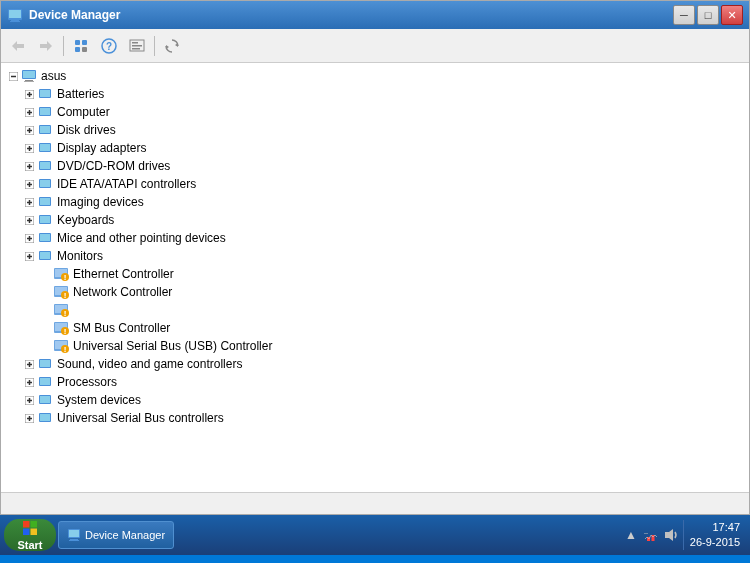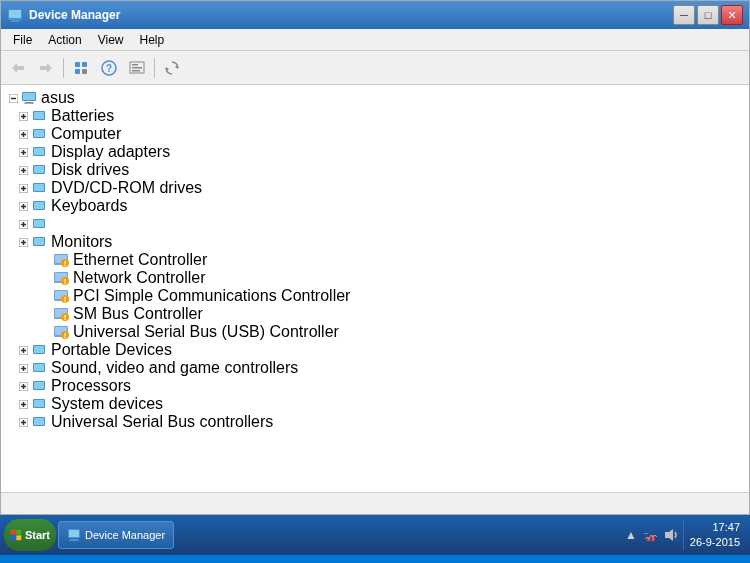--- a/index.html
+++ b/index.html
@@ -155,26 +155,26 @@
       height: 16px;
       margin-right: 4px;
       flex-shrink: 0;
       display: flex;
       align-items: center;
       justify-content: center;
       font-size: 12px;
     }
 
     .item-label {
-      font-size: 16px;
+      font-size: 12px;
     }
 
     
     .indent-0 { padding-left: 4px; }
-    .indent-1 { padding-left: 14px; }
+    .indent-1 { padding-left: 20px; }
     .indent-2 { padding-left: 36px; }
 
     
     .status-bar {
       height: 22px;
       background: #f0f0f0;
       border-top: 1px solid #ccc;
       display: flex;
       align-items: center;
       padding: 0 8px;
@@ -200,20 +200,21 @@
       border-radius: 15px;
       display: flex;
       align-items: center;
       justify-content: center;
       cursor: pointer;
       gap: 3px;
       color: white;
       font-size: 11px;
       font-weight: bold;
       padding: 0 6px;
+      flex-direction: column;
     }
     .taskbar-task {
       height: 28px;
       background: linear-gradient(to bottom, #3a7abf, #2060a0);
       border: 1px solid #5090d0;
       border-radius: 3px;
       padding: 0 8px;
       display: flex;
       align-items: center;
       gap: 4px;
@@ -275,26 +276,20 @@
       </svg>
       <span>Device Manager</span>
     </div>
     <div class="title-bar-buttons">
       <div class="tb-btn">─</div>
       <div class="tb-btn">□</div>
       <div class="tb-btn close">✕</div>
     </div>
   </div>
 
-  <div class="menu-bar">
-    <div class="menu-item">File</div>
-    <div class="menu-item">Action</div>
-    <div class="menu-item">View</div>
-    <div class="menu-item">Help</div>
-  </div>
 
   <div class="toolbar">
     <div class="tool-btn disabled">
       <svg width="14" height="14" viewBox="0 0 14 14">
         <polygon points="6,2 1,7 6,12" fill="#888"></polygon>
         <rect x="5" y="5" width="8" height="4" fill="#888"></rect>
       </svg>
     </div>
     <div class="tool-btn disabled">
       <svg width="14" height="14" viewBox="0 0 14 14">
@@ -395,84 +390,117 @@
               <line x1="4.5" y1="2" x2="4.5" y2="7" stroke="#333" stroke-width="1.5"></line>
               <line x1="2" y1="4.5" x2="7" y2="4.5" stroke="#333" stroke-width="1.5"></line>
             </svg>
           </div>
           <div class="item-icon">
             <svg width="16" height="16" viewBox="0 0 16 16">
       <rect x="2" y="3" width="12" height="9" fill="#4a90d9" rx="1"></rect>
       <rect x="3" y="4" width="10" height="7" fill="#87ceeb"></rect>
     </svg>
           </div>
+          <span class="item-label">Disk drives</span>
+        </div>
+        <div class="tree-item indent-1">
+          <div class="expand-btn">
+            <svg width="9" height="9" viewBox="0 0 9 9">
+              <rect x="0" y="0" width="9" height="9" fill="white" stroke="#888" stroke-width="1"></rect>
+              <line x1="4.5" y1="2" x2="4.5" y2="7" stroke="#333" stroke-width="1.5"></line>
+              <line x1="2" y1="4.5" x2="7" y2="4.5" stroke="#333" stroke-width="1.5"></line>
+            </svg>
+          </div>
+          <div class="item-icon">
+            <svg width="16" height="16" viewBox="0 0 16 16">
+      <rect x="2" y="3" width="12" height="9" fill="#4a90d9" rx="1"></rect>
+      <rect x="3" y="4" width="10" height="7" fill="#87ceeb"></rect>
+    </svg>
+          </div>
           <span class="item-label">Display adapters</span>
         </div>
         <div class="tree-item indent-1">
           <div class="expand-btn">
             <svg width="9" height="9" viewBox="0 0 9 9">
               <rect x="0" y="0" width="9" height="9" fill="white" stroke="#888" stroke-width="1"></rect>
               <line x1="4.5" y1="2" x2="4.5" y2="7" stroke="#333" stroke-width="1.5"></line>
               <line x1="2" y1="4.5" x2="7" y2="4.5" stroke="#333" stroke-width="1.5"></line>
             </svg>
           </div>
           <div class="item-icon">
             <svg width="16" height="16" viewBox="0 0 16 16">
       <rect x="2" y="3" width="12" height="9" fill="#4a90d9" rx="1"></rect>
       <rect x="3" y="4" width="10" height="7" fill="#87ceeb"></rect>
     </svg>
           </div>
-          <span class="item-label">Disk drives</span>
-        </div>
-        <div class="tree-item indent-1">
-          <div class="expand-btn">
-            <svg width="9" height="9" viewBox="0 0 9 9">
-              <rect x="0" y="0" width="9" height="9" fill="white" stroke="#888" stroke-width="1"></rect>
-              <line x1="4.5" y1="2" x2="4.5" y2="7" stroke="#333" stroke-width="1.5"></line>
-              <line x1="2" y1="4.5" x2="7" y2="4.5" stroke="#333" stroke-width="1.5"></line>
-            </svg>
-          </div>
-          <div class="item-icon">
-            <svg width="16" height="16" viewBox="0 0 16 16">
-      <rect x="2" y="3" width="12" height="9" fill="#4a90d9" rx="1"></rect>
-      <rect x="3" y="4" width="10" height="7" fill="#87ceeb"></rect>
-    </svg>
-          </div>
           <span class="item-label">DVD/CD-ROM drives</span>
         </div>
         <div class="tree-item indent-1">
           <div class="expand-btn">
             <svg width="9" height="9" viewBox="0 0 9 9">
               <rect x="0" y="0" width="9" height="9" fill="white" stroke="#888" stroke-width="1"></rect>
               <line x1="4.5" y1="2" x2="4.5" y2="7" stroke="#333" stroke-width="1.5"></line>
               <line x1="2" y1="4.5" x2="7" y2="4.5" stroke="#333" stroke-width="1.5"></line>
             </svg>
           </div>
           <div class="item-icon">
             <svg width="16" height="16" viewBox="0 0 16 16">
       <rect x="2" y="3" width="12" height="9" fill="#4a90d9" rx="1"></rect>
       <rect x="3" y="4" width="10" height="7" fill="#87ceeb"></rect>
     </svg>
           </div>
+          <span class="item-label">IDE ATA/ATAPI controllers</span>
+        </div>
+        <div class="tree-item indent-1">
+          <div class="expand-btn">
+            <svg width="9" height="9" viewBox="0 0 9 9">
+              <rect x="0" y="0" width="9" height="9" fill="white" stroke="#888" stroke-width="1"></rect>
+              <line x1="4.5" y1="2" x2="4.5" y2="7" stroke="#333" stroke-width="1.5"></line>
+              <line x1="2" y1="4.5" x2="7" y2="4.5" stroke="#333" stroke-width="1.5"></line>
+            </svg>
+          </div>
+          <div class="item-icon">
+            <svg width="16" height="16" viewBox="0 0 16 16">
+      <rect x="2" y="3" width="12" height="9" fill="#4a90d9" rx="1"></rect>
+      <rect x="3" y="4" width="10" height="7" fill="#87ceeb"></rect>
+    </svg>
+          </div>
+          <span class="item-label">Imaging devices</span>
+        </div>
+        <div class="tree-item indent-1">
+          <div class="expand-btn">
+            <svg width="9" height="9" viewBox="0 0 9 9">
+              <rect x="0" y="0" width="9" height="9" fill="white" stroke="#888" stroke-width="1"></rect>
+              <line x1="4.5" y1="2" x2="4.5" y2="7" stroke="#333" stroke-width="1.5"></line>
+              <line x1="2" y1="4.5" x2="7" y2="4.5" stroke="#333" stroke-width="1.5"></line>
+            </svg>
+          </div>
+          <div class="item-icon">
+            <svg width="16" height="16" viewBox="0 0 16 16">
+      <rect x="2" y="3" width="12" height="9" fill="#4a90d9" rx="1"></rect>
+      <rect x="3" y="4" width="10" height="7" fill="#87ceeb"></rect>
+    </svg>
+          </div>
           <span class="item-label">Keyboards</span>
         </div>
         <div class="tree-item indent-1">
           <div class="expand-btn">
             <svg width="9" height="9" viewBox="0 0 9 9">
               <rect x="0" y="0" width="9" height="9" fill="white" stroke="#888" stroke-width="1"></rect>
               <line x1="4.5" y1="2" x2="4.5" y2="7" stroke="#333" stroke-width="1.5"></line>
               <line x1="2" y1="4.5" x2="7" y2="4.5" stroke="#333" stroke-width="1.5"></line>
             </svg>
           </div>
           <div class="item-icon">
             <svg width="16" height="16" viewBox="0 0 16 16">
       <rect x="2" y="3" width="12" height="9" fill="#4a90d9" rx="1"></rect>
       <rect x="3" y="4" width="10" height="7" fill="#87ceeb"></rect>
     </svg>
           </div>
+          <span class="item-label">Mice and other pointing devices</span>
         </div>
         <div class="tree-item indent-1">
           <div class="expand-btn">
             <svg width="9" height="9" viewBox="0 0 9 9">
               <rect x="0" y="0" width="9" height="9" fill="white" stroke="#888" stroke-width="1"></rect>
               <line x1="4.5" y1="2" x2="4.5" y2="7" stroke="#333" stroke-width="1.5"></line>
               <line x1="2" y1="4.5" x2="7" y2="4.5" stroke="#333" stroke-width="1.5"></line>
             </svg>
           </div>
           <div class="item-icon">
@@ -510,21 +538,20 @@
         <div class="tree-item indent-2">
           <div class="expand-btn"></div>
           <div class="item-icon">
             <svg width="16" height="16" viewBox="0 0 16 16">
       <rect x="1" y="2" width="14" height="11" fill="#4a90d9" rx="1" opacity="0.8"></rect>
       <rect x="2" y="3" width="12" height="8" fill="#a0c8f0"></rect>
       <circle cx="12" cy="11" r="4" fill="#f0a000"></circle>
       <text x="12" y="14" text-anchor="middle" font-size="8" fill="white" font-weight="bold">!</text>
     </svg>
           </div>
-          <span class="item-label">PCI Simple Communications Controller</span>
         </div>
         <div class="tree-item indent-2">
           <div class="expand-btn"></div>
           <div class="item-icon">
             <svg width="16" height="16" viewBox="0 0 16 16">
       <rect x="1" y="2" width="14" height="11" fill="#4a90d9" rx="1" opacity="0.8"></rect>
       <rect x="2" y="3" width="12" height="8" fill="#a0c8f0"></rect>
       <circle cx="12" cy="11" r="4" fill="#f0a000"></circle>
       <text x="12" y="14" text-anchor="middle" font-size="8" fill="white" font-weight="bold">!</text>
     </svg>
@@ -535,36 +562,20 @@
           <div class="expand-btn"></div>
           <div class="item-icon">
             <svg width="16" height="16" viewBox="0 0 16 16">
       <rect x="1" y="2" width="14" height="11" fill="#4a90d9" rx="1" opacity="0.8"></rect>
       <rect x="2" y="3" width="12" height="8" fill="#a0c8f0"></rect>
       <circle cx="12" cy="11" r="4" fill="#f0a000"></circle>
       <text x="12" y="14" text-anchor="middle" font-size="8" fill="white" font-weight="bold">!</text>
     </svg>
           </div>
           <span class="item-label">Universal Serial Bus (USB) Controller</span>
-        </div>
-        <div class="tree-item indent-1">
-          <div class="expand-btn">
-            <svg width="9" height="9" viewBox="0 0 9 9">
-              <rect x="0" y="0" width="9" height="9" fill="white" stroke="#888" stroke-width="1"></rect>
-              <line x1="4.5" y1="2" x2="4.5" y2="7" stroke="#333" stroke-width="1.5"></line>
-              <line x1="2" y1="4.5" x2="7" y2="4.5" stroke="#333" stroke-width="1.5"></line>
-            </svg>
-          </div>
-          <div class="item-icon">
-            <svg width="16" height="16" viewBox="0 0 16 16">
-      <rect x="2" y="3" width="12" height="9" fill="#4a90d9" rx="1"></rect>
-      <rect x="3" y="4" width="10" height="7" fill="#87ceeb"></rect>
-    </svg>
-          </div>
-          <span class="item-label">Portable Devices</span>
         </div>
         <div class="tree-item indent-1">
           <div class="expand-btn">
             <svg width="9" height="9" viewBox="0 0 9 9">
               <rect x="0" y="0" width="9" height="9" fill="white" stroke="#888" stroke-width="1"></rect>
               <line x1="4.5" y1="2" x2="4.5" y2="7" stroke="#333" stroke-width="1.5"></line>
               <line x1="2" y1="4.5" x2="7" y2="4.5" stroke="#333" stroke-width="1.5"></line>
             </svg>
           </div>
           <div class="item-icon">

